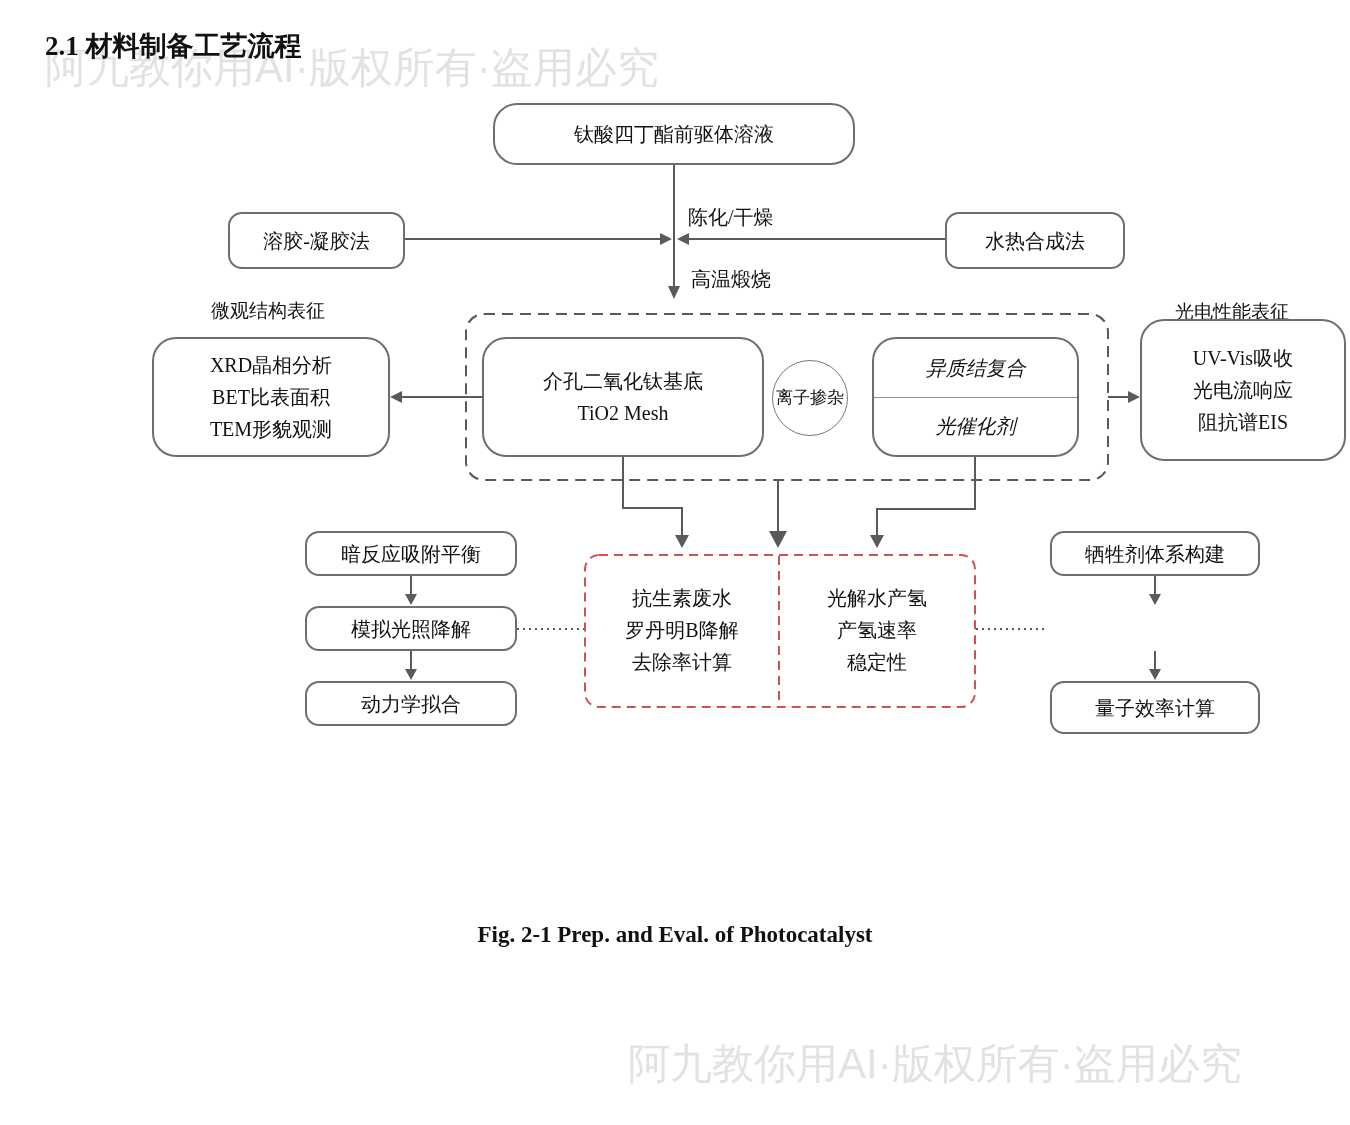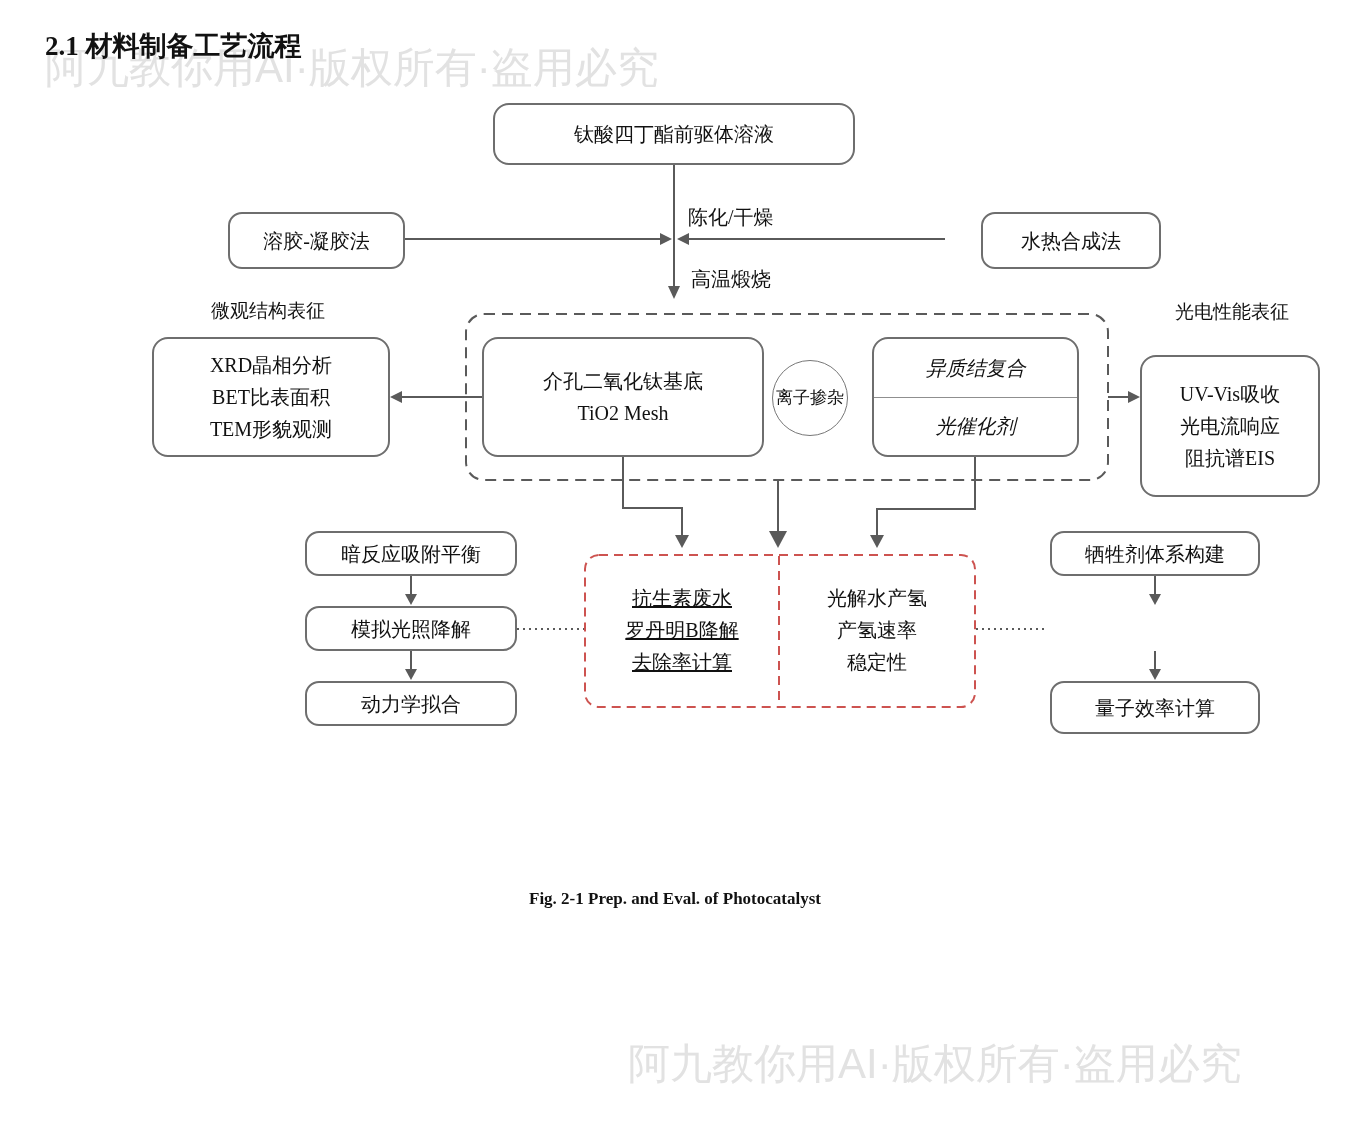--- a/index.html
+++ b/index.html
@@ -15,21 +15,21 @@
       color:var(--watermark);font-size:42px;white-space:nowrap;font-weight:500;z-index:0;}
   .heading{position:absolute;left:45px;top:28px;font-size:27px;font-weight:bold;z-index:2;white-space:nowrap;}
 
   svg.layer{position:absolute;left:0;top:0;z-index:1;}
   .ln{stroke:var(--line);stroke-width:2;fill:none;}
   .arrow{fill:var(--line);stroke:none;}
   .dot{stroke:var(--line);stroke-width:2;fill:none;stroke-dasharray:2 4;}
   .dashg{stroke:var(--line);stroke-width:2;fill:none;stroke-dasharray:11 7;}
   .dashr{stroke:var(--red);stroke-width:2;fill:none;stroke-dasharray:9 6;}
 
-  .box{position:absolute;border:2px solid var(--border);border-radius:16px;background:#fff;
+  .box{position:absolute;border:2px solid var(--border);border-radius:24px;background:#fff;
        display:flex;flex-direction:column;align-items:center;justify-content:center;
        text-align:center;font-size:20px;line-height:32px;z-index:2;}
   .box.small{border-radius:14px;font-size:20px;}
   .flow-label{position:absolute;font-size:20px;white-space:nowrap;z-index:2;}
   .zone-label{position:absolute;font-size:19px;white-space:nowrap;z-index:2;}
   .circle{position:absolute;left:772px;top:360px;width:76px;height:76px;border:1.5px solid #777;
           border-radius:50%;background:#fff;display:flex;align-items:center;
           justify-content:center;font-size:17px;line-height:22px;z-index:2;}
   .split-half{width:100%;height:59px;display:flex;align-items:center;justify-content:center;}
   .split-half.bottom{border-top:1.5px solid var(--divider);}
@@ -119,21 +119,21 @@
   <div class="zone-label" style="left:1175px;top:299px;">光电性能表征</div>
 
   <div class="box" style="left:493px;top:103px;width:362px;height:62px;">
     <span>钛酸四丁酯前驱体溶液</span>
   </div>
 
   <div class="box small" style="left:228px;top:212px;width:177px;height:57px;">
     <span>溶胶-凝胶法</span>
   </div>
 
-  <div class="box small" style="left:981px;top:212px;width:180px;height:57px;">
+  <div class="box small" style="left:945px;top:212px;width:180px;height:57px;">
     <span>水热合成法</span>
   </div>
 
   <div class="box" style="left:152px;top:337px;width:238px;height:120px;">
     <div>XRD晶相分析</div>
     <div>BET比表面积</div>
     <div>TEM形貌观测</div>
   </div>
 
   <div class="box" style="left:482px;top:337px;width:282px;height:120px;">
@@ -148,27 +148,27 @@
 
   <div class="box" style="left:872px;top:337px;width:207px;height:120px;padding:0;justify-content:flex-start;font-style:italic;">
     <div class="split-half">
       <span>异质结复合</span>
     </div>
     <div class="split-half bottom">
       <span>光催化剂</span>
     </div>
   </div>
 
-  <div class="box" style="left:1140px;top:355px;width:180px;height:142px;">
+  <div class="box" style="left:1140px;top:319px;width:206px;height:142px;">
     <div>UV-Vis吸收</div>
     <div>光电流响应</div>
     <div>阻抗谱EIS</div>
   </div>
 
-  <div class="redtext" style="left:587px;top:582px;width:190px;text-decoration:underline;">
+  <div class="redtext" style="left:587px;top:582px;width:190px;">
     <div>抗生素废水</div>
     <div>罗丹明B降解</div>
     <div>去除率计算</div>
   </div>
   <div class="redtext" style="left:781px;top:582px;width:192px;">
     <div>光解水产氢</div>
     <div>产氢速率</div>
     <div>稳定性</div>
   </div>
 
@@ -182,15 +182,15 @@
     <span>动力学拟合</span>
   </div>
 
   <div class="box small" style="left:1050px;top:531px;width:210px;height:45px;">
     <span>牺牲剂体系构建</span>
   </div>
   <div class="box small" style="left:1050px;top:681px;width:210px;height:53px;">
     <span>量子效率计算</span>
   </div>
 
-  <div class="caption" style="top:889px;font-size:17px;">Fig. 2-1 Prep. and Eval. of Photocatalyst</div>
+  <div class="caption" style="top:922px;font-size:23px;">Fig. 2-1 Prep. and Eval. of Photocatalyst</div>
 
 </div>
 
 </body></html>

